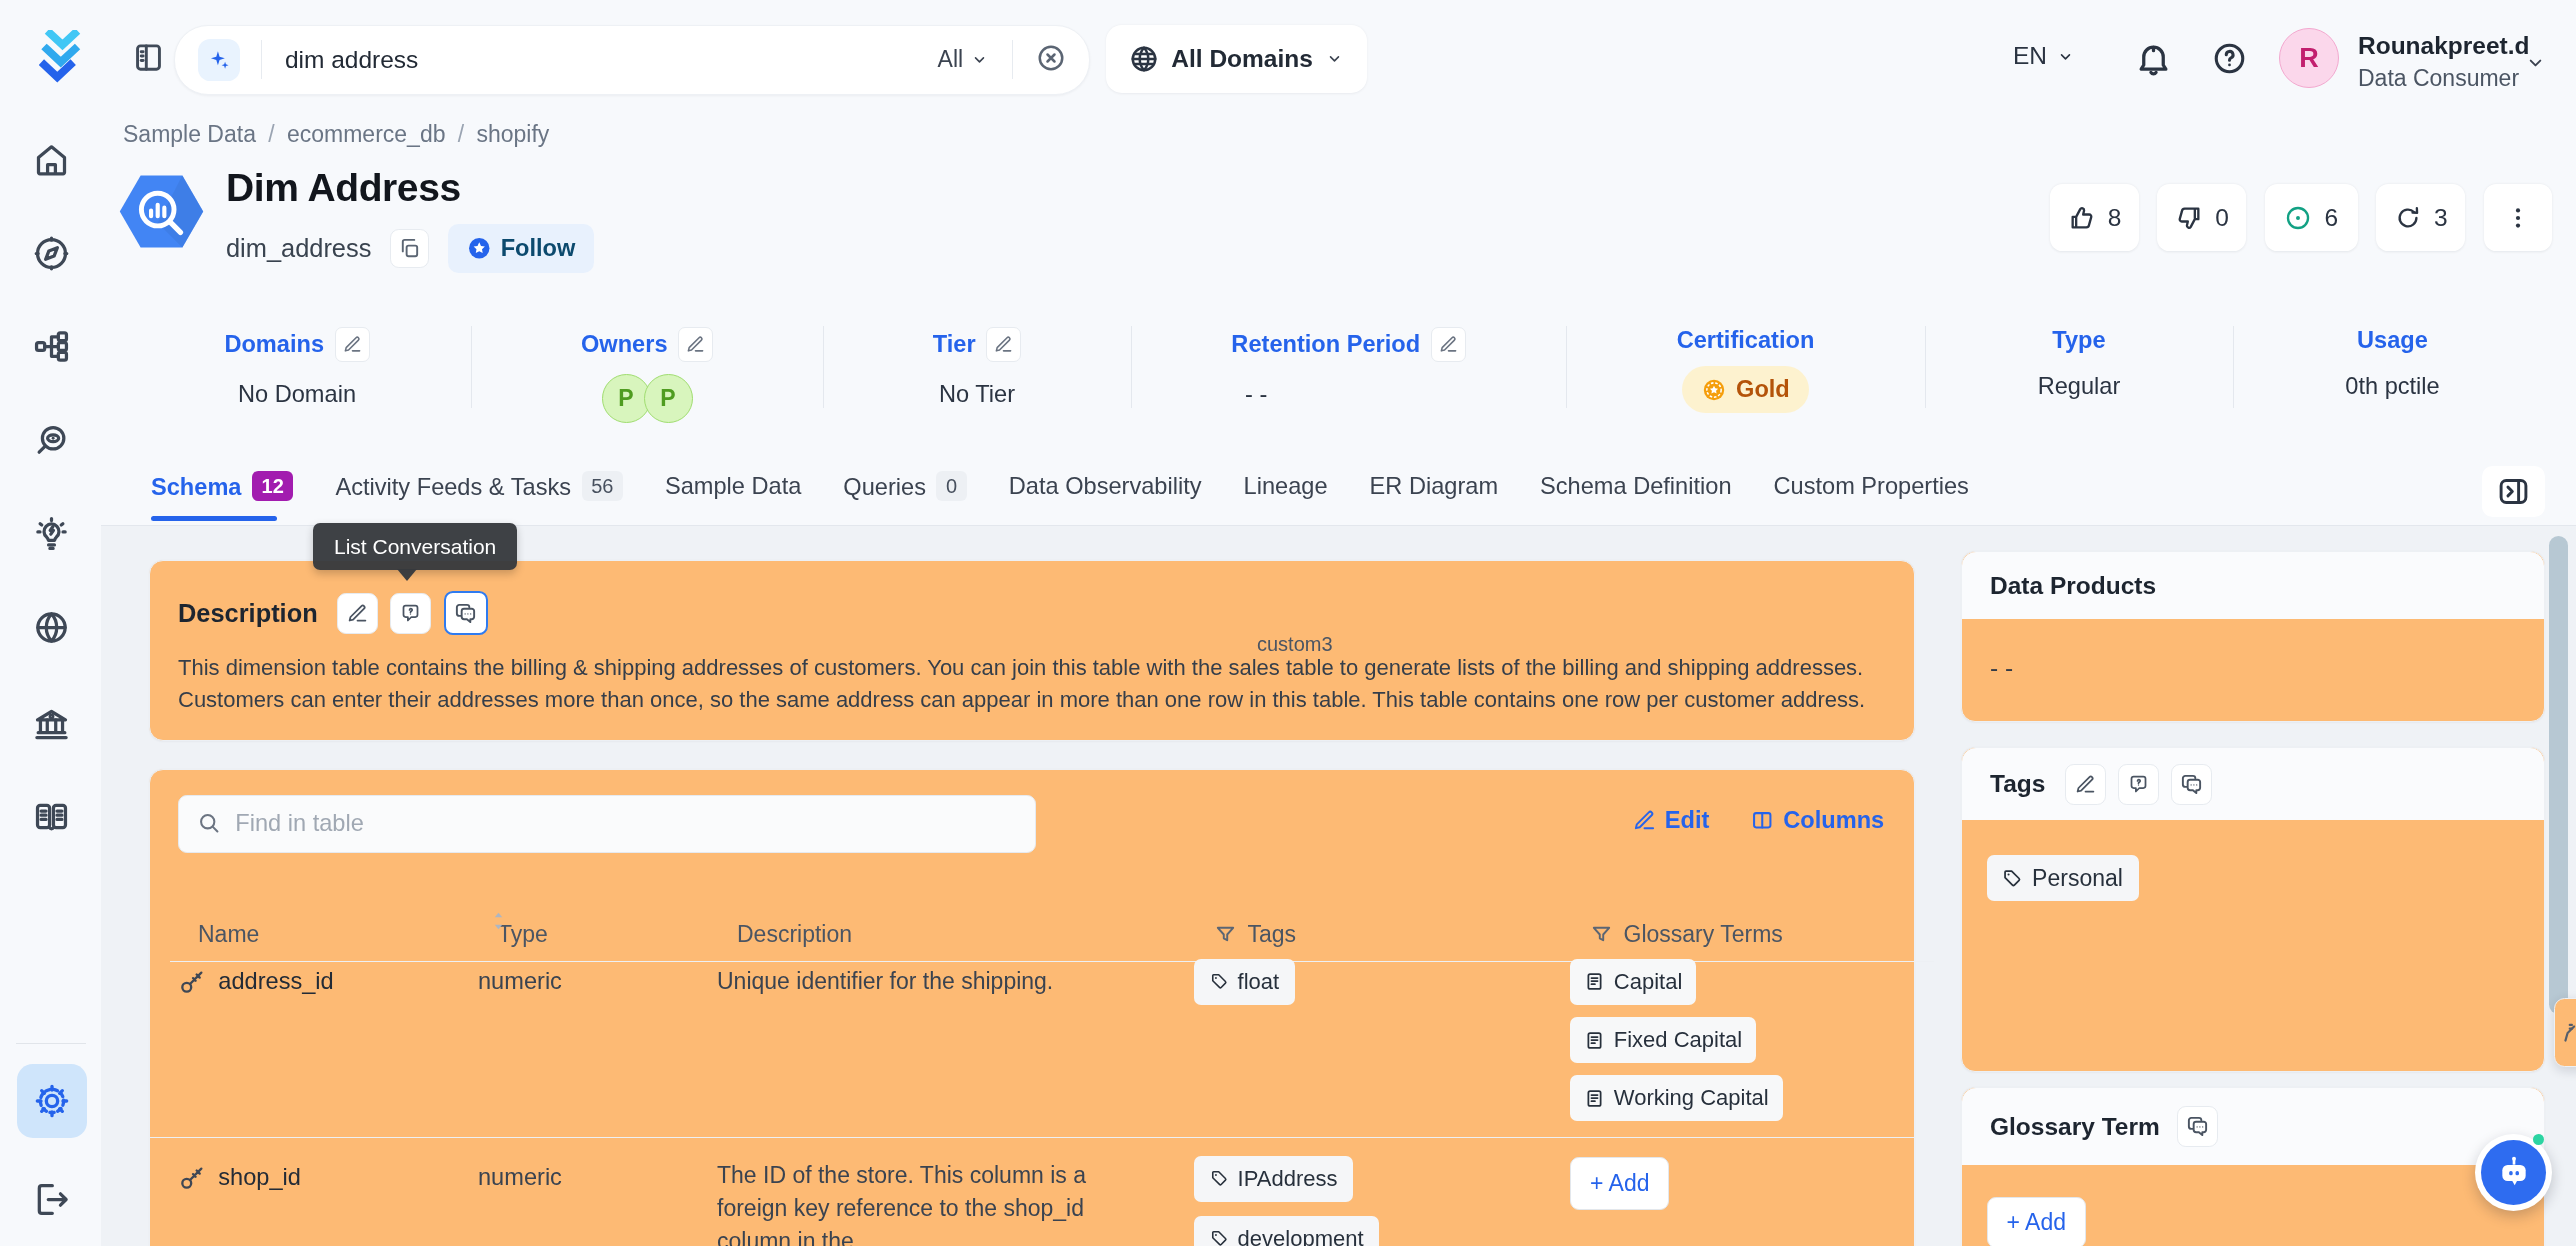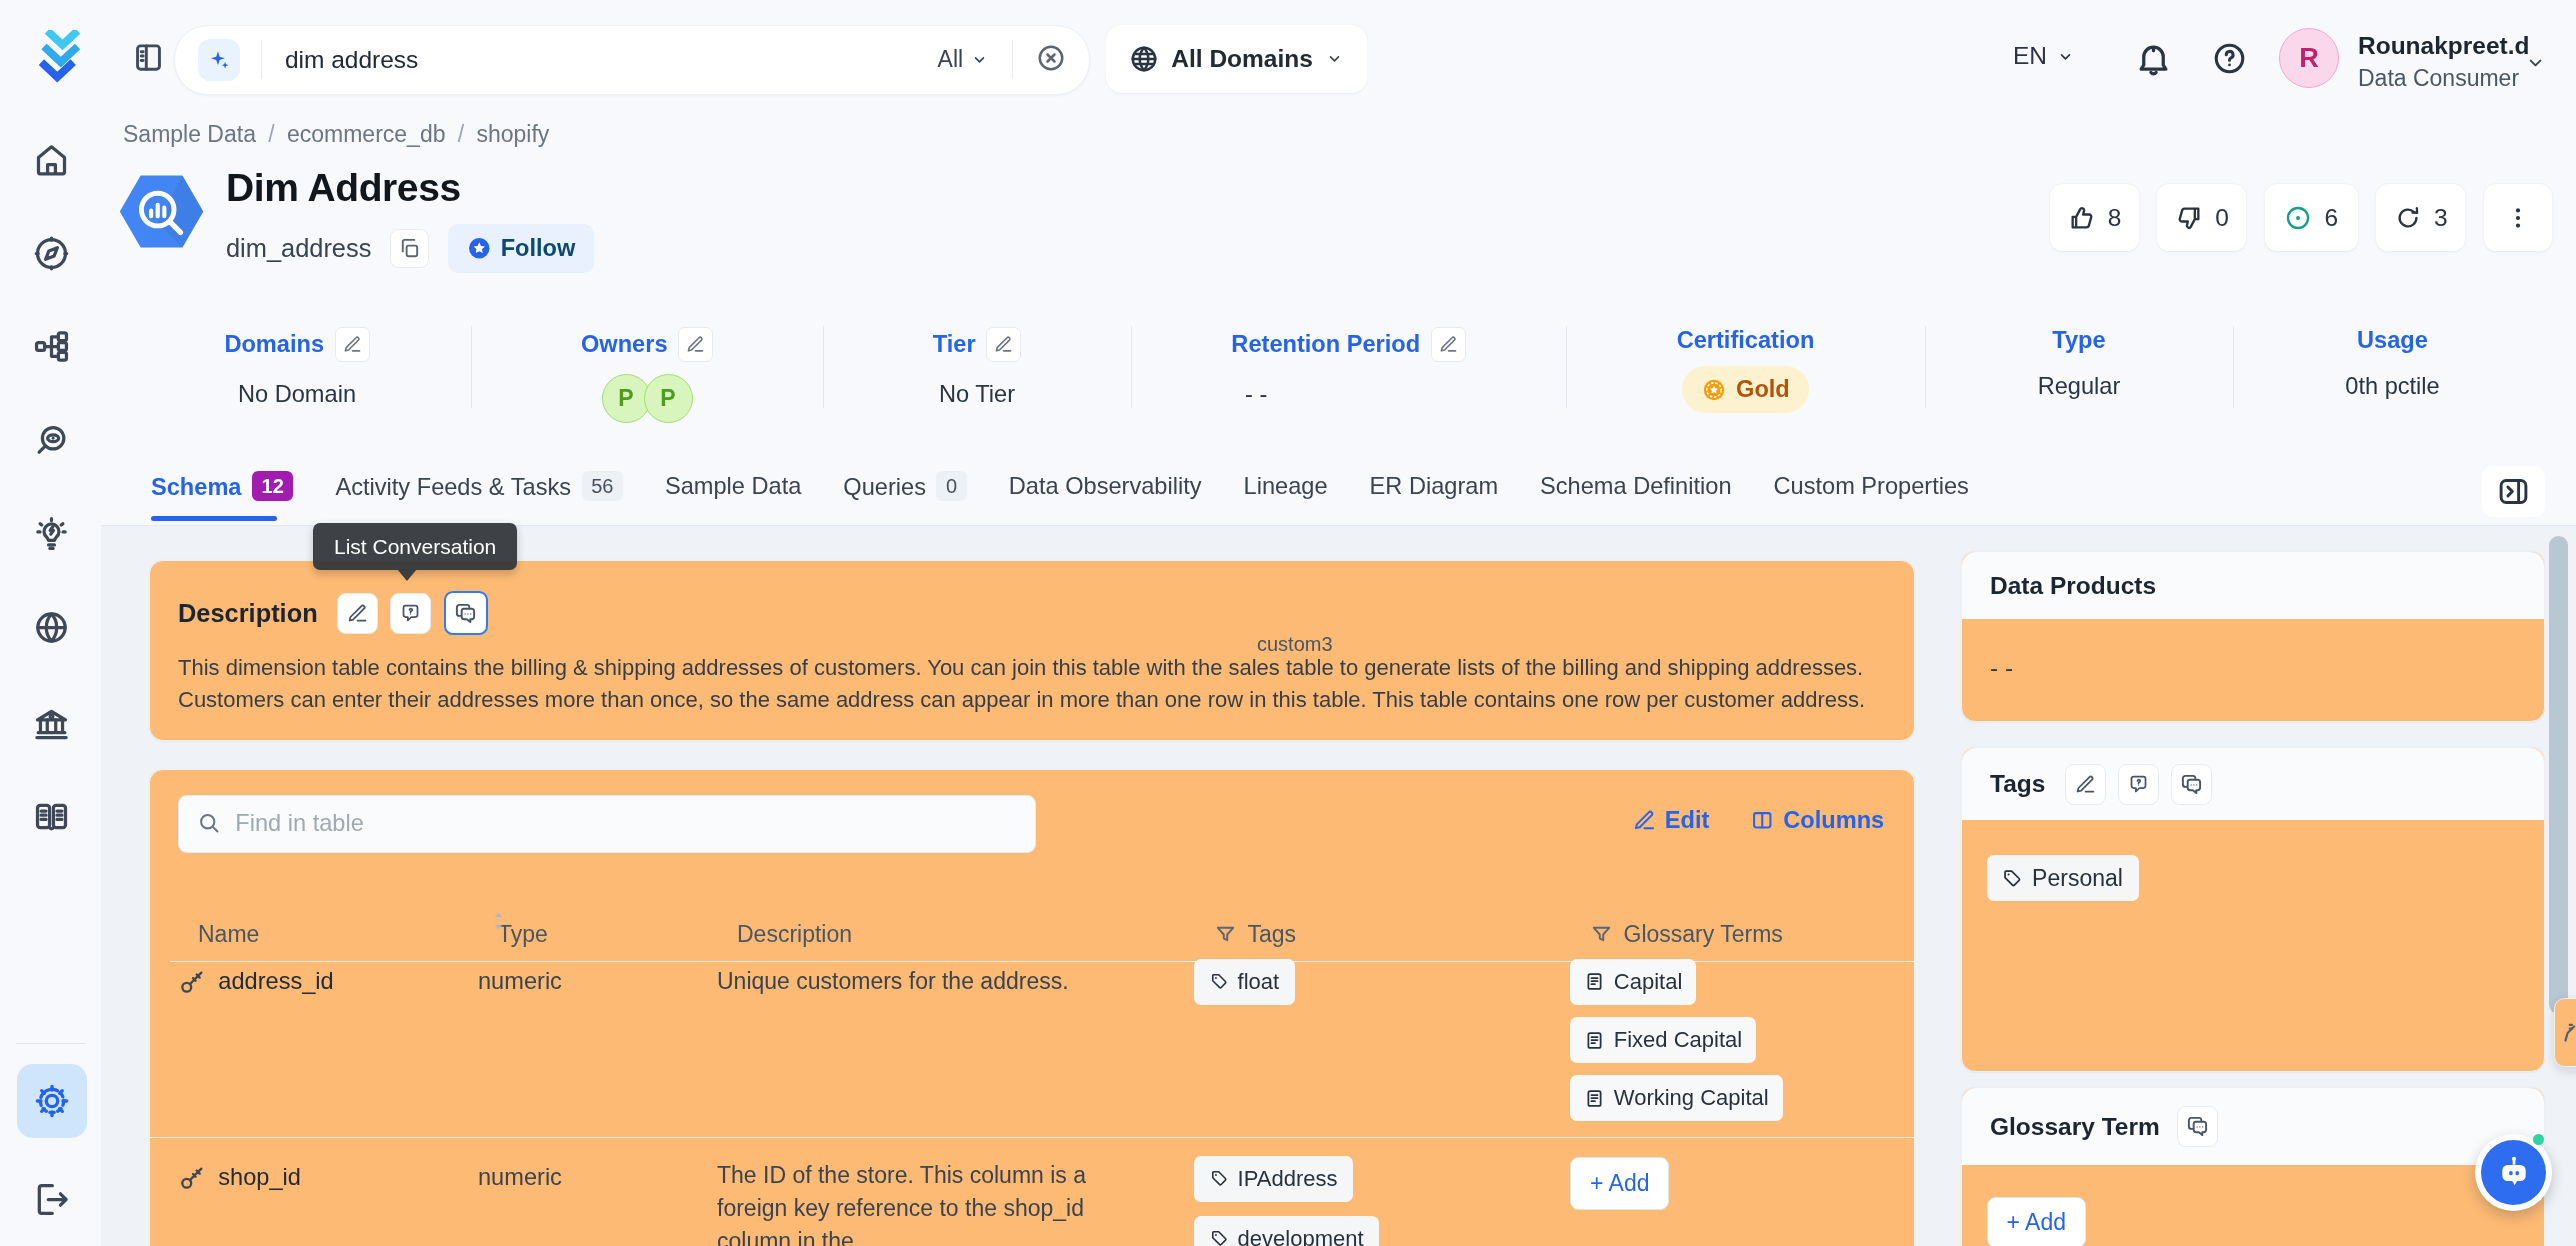--- a/index.html
+++ b/index.html
@@ -478,21 +478,21 @@
 
     <div class="tgrid" style="position:absolute;left:0;top:173px;width:1736px;height:194px;border-bottom:0.9px solid #edf0f4;">
       <div class="flex" style="align-items:flex-start;padding-top:24.5px;gap:12.3px;">
         <svg class="ic" width="28" height="28" viewBox="0 0 24 24" style="color:#3f4754;">
             <circle cx="7.5" cy="16.5" r="3.8"></circle>
             <path d="M10.3 13.7L20 4M16 5.6l2.6 2.6M12.9 8.7l2.2 2.2"></path>
           </svg>
         <span style="font-size:23.6px;color:#232b36;">address_id</span>
       </div>
       <div style="padding-top:24.5px;font-size:23.6px;color:#3a4350;">numeric</div>
-      <div style="padding-top:23px;font-size:23px;color:#3a4350;line-height:31.5px;padding-right:31.5px;">Unique customers for the address.</div>
+      <div style="padding-top:23px;font-size:23px;color:#3a4350;line-height:31.5px;padding-right:31.5px;">Unique identifier for the shipping.</div>
       <div class="flex" style="align-items:flex-start;padding-top:15.8px;flex-wrap:wrap;gap:12.3px;align-content:flex-start;padding-right:35px;">
         <span class="pill">
           <svg class="ic" width="19" height="19" viewBox="0 0 24 24">
               <path d="M3.5 11V4.5a1 1 0 0 1 1-1H11l8.5 8.5a1.5 1.5 0 0 1 0 2.1l-5.4 5.4a1.5 1.5 0 0 1-2.1 0z"></path>
               <circle cx="7.5" cy="7.5" r="1.2" fill="currentColor" stroke="none"></circle>
             </svg>
           <span>float</span>
         </span>
       </div>
       <div class="flex" style="align-items:flex-start;padding-top:15.8px;flex-wrap:wrap;gap:12.3px;align-content:flex-start;max-width:298px;">

